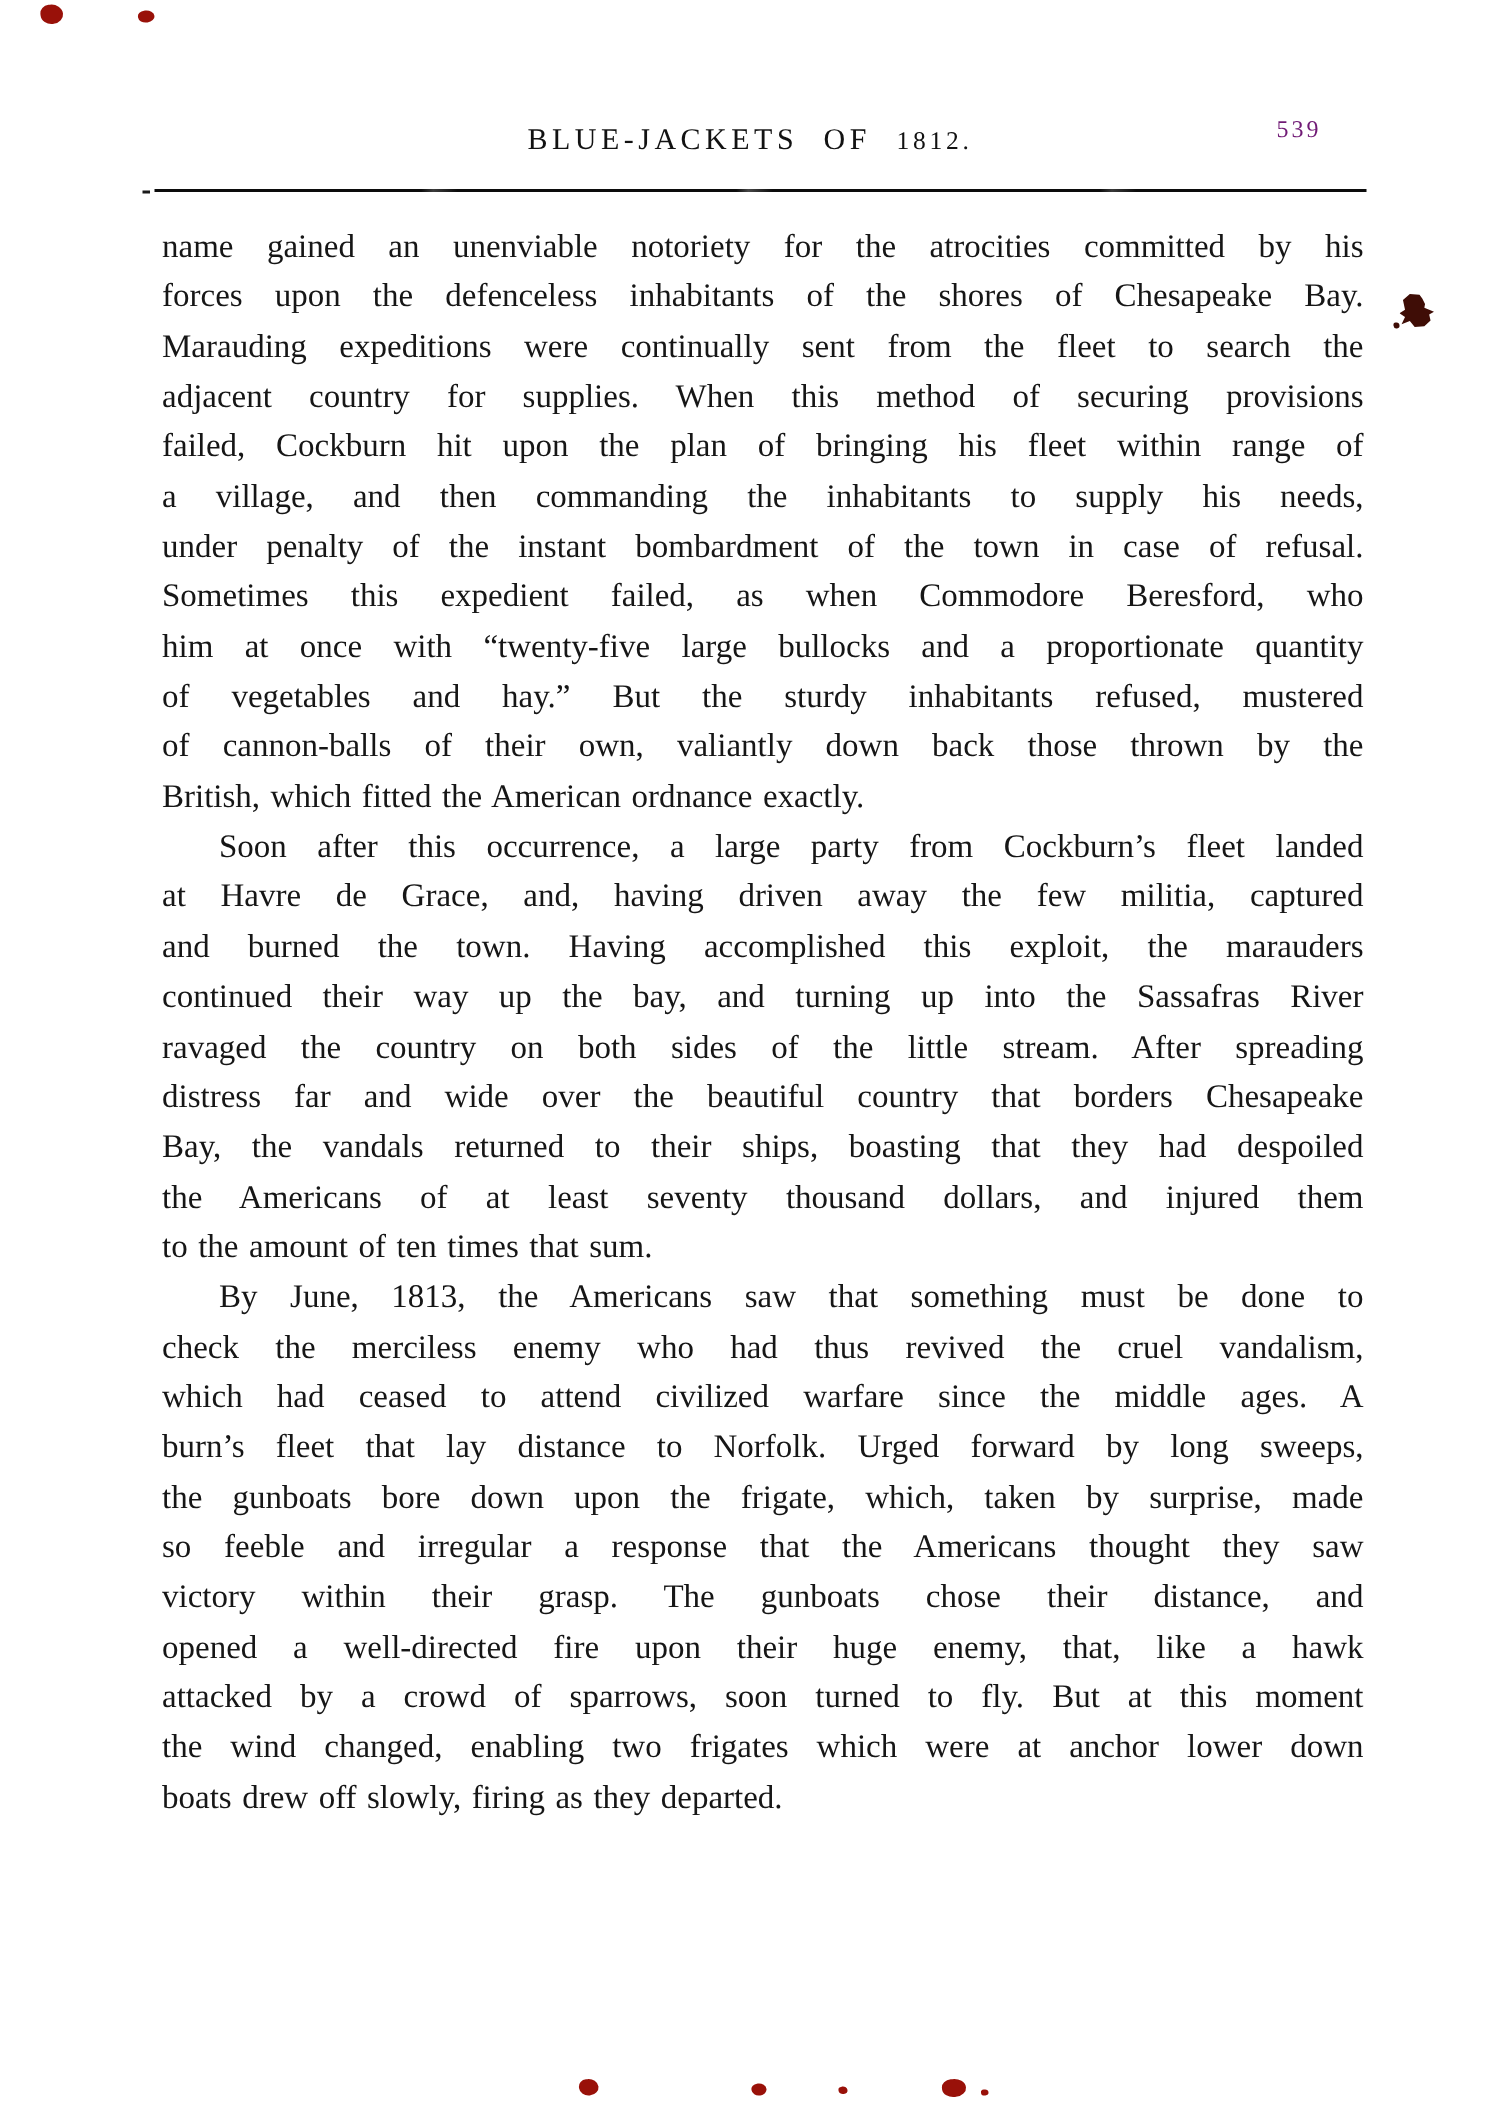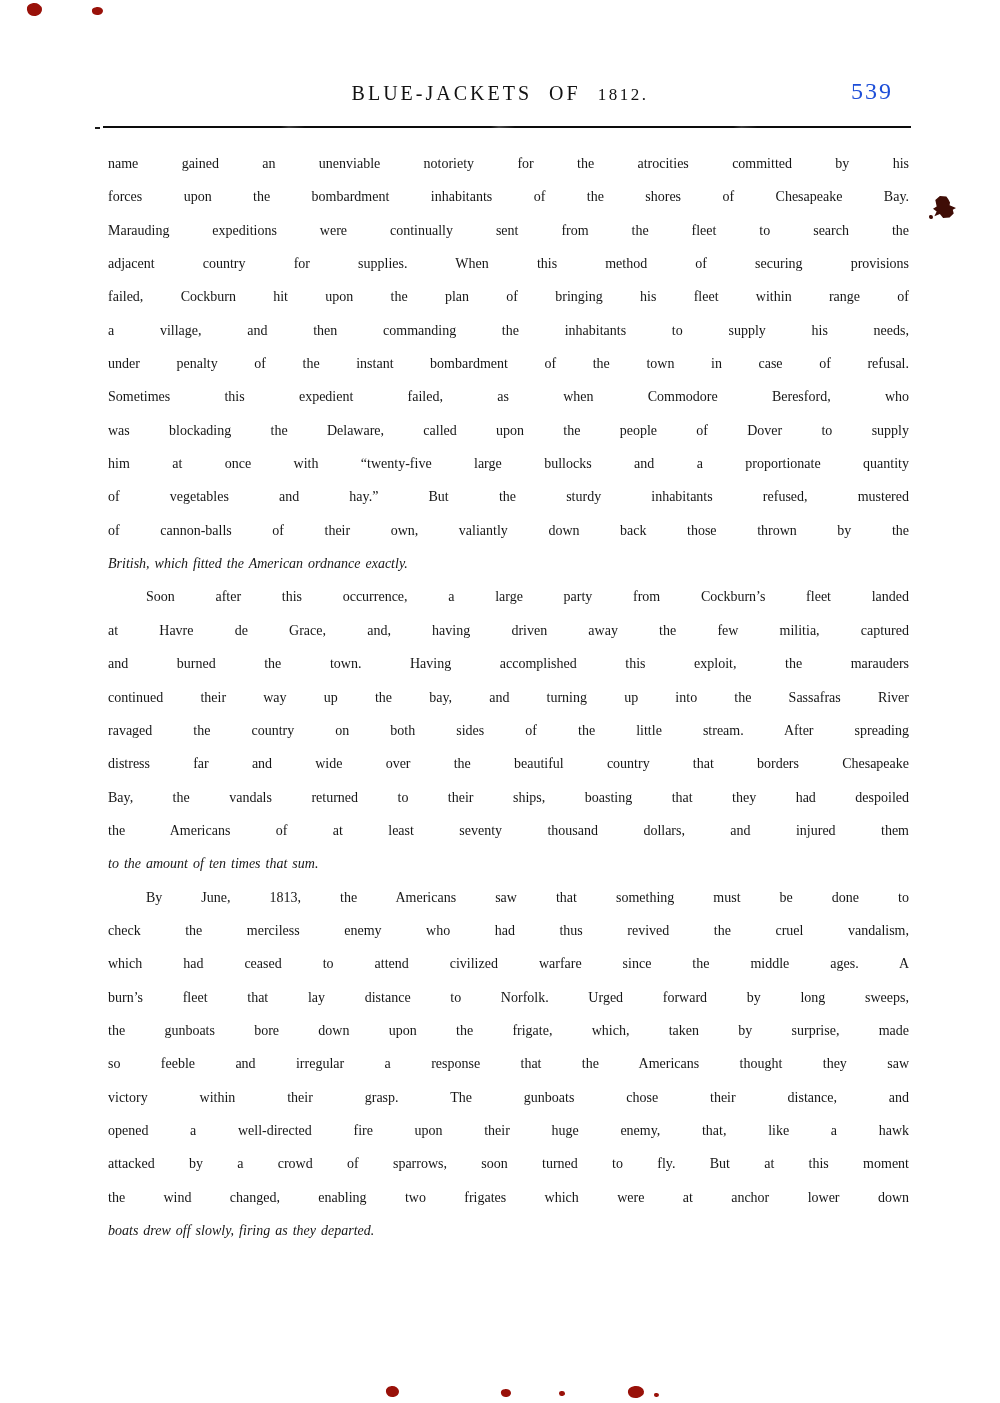--- a/index.html
+++ b/index.html
@@ -29,23 +29,23 @@
     white-space: nowrap;
   }
   .running-title .title-year {
     font-size: 17px;
     letter-spacing: 2.5px;
   }
   .page-number {
     position: absolute;
     top: 78px;
     left: 851px;
-    font-size: 24px;
+    font-size: 16px;
     letter-spacing: 2px;
-    color: #1d4ed8;
+    color: #701a75;
   }
   .header-rule {
     position: absolute;
     top: 126px;
     left: 103px;
     width: 808px;
     height: 2.4px;
     background: linear-gradient(90deg,
       #0c0c0c 0%, #0c0c0c 22%, #3c3c3c 23%, #0c0c0c 25%,
       #0c0c0c 48%, #474747 49%, #0c0c0c 51%,
@@ -60,33 +60,32 @@
     height: 2px;
     background: #1a1a1a;
   }
   .text-block {
     position: absolute;
     left: 108px;
     top: 147px;
     width: 801px;
   }
   .line {
-    font-size: 14px;
+    font-size: 22px;
     line-height: 33.35px;
     height: 33.35px;
     text-align: justify;
     text-align-last: justify;
     word-spacing: 1.5px;
     white-space: normal;
     overflow: visible;
   }
   .line.last {
     text-align: left;
     text-align-last: left;
-    font-style: italic;
   }
   .line.indent {
     text-indent: 38px;
   }
   .marks-layer { position: absolute; inset: 0; pointer-events: none; }
   .mark { position: absolute; }
   .mark.spot {
     border-radius: 42% 55% 48% 52%;
     transform: rotate(-7deg);
   }
@@ -105,28 +104,27 @@
     <span>BLUE-JACKETS OF</span>
     <span class="title-year">1812.</span>
   </div>
 
   <div class="page-number">539</div>
 
   <div class="header-rule"></div>
 
   <div class="text-block">
       <div class="line">name gained an unenviable notoriety for the atrocities committed by his</div>
-      <div class="line">forces upon the bombardment inhabitants of the shores of Chesapeake Bay.</div>
+      <div class="line">forces upon the defenceless inhabitants of the shores of Chesapeake Bay.</div>
       <div class="line">Marauding expeditions were continually sent from the fleet to search the</div>
       <div class="line">adjacent country for supplies.  When this method of securing provisions</div>
       <div class="line">failed, Cockburn hit upon the plan of bringing his fleet within range of</div>
       <div class="line">a village, and then commanding the inhabitants to supply his needs,</div>
       <div class="line">under penalty of the instant bombardment of the town in case of refusal.</div>
       <div class="line">Sometimes this expedient failed, as when Commodore Beresford, who</div>
-      <div class="line">was blockading the Delaware, called upon the people of Dover to supply</div>
       <div class="line">him at once with “twenty-five large bullocks and a proportionate quantity</div>
       <div class="line">of vegetables and hay.”  But the sturdy inhabitants refused, mustered</div>
       <div class="line">of cannon-balls of their own, valiantly down back those thrown by the</div>
       <div class="line last">British, which fitted the American ordnance exactly.</div>
       <div class="line indent">Soon after this occurrence, a large party from Cockburn’s fleet landed</div>
       <div class="line">at Havre de Grace, and, having driven away the few militia, captured</div>
       <div class="line">and burned the town.  Having accomplished this exploit, the marauders</div>
       <div class="line">continued their way up the bay, and turning up into the Sassafras River</div>
       <div class="line">ravaged the country on both sides of the little stream.  After spreading</div>
       <div class="line">distress far and wide over the beautiful country that borders Chesapeake</div>

